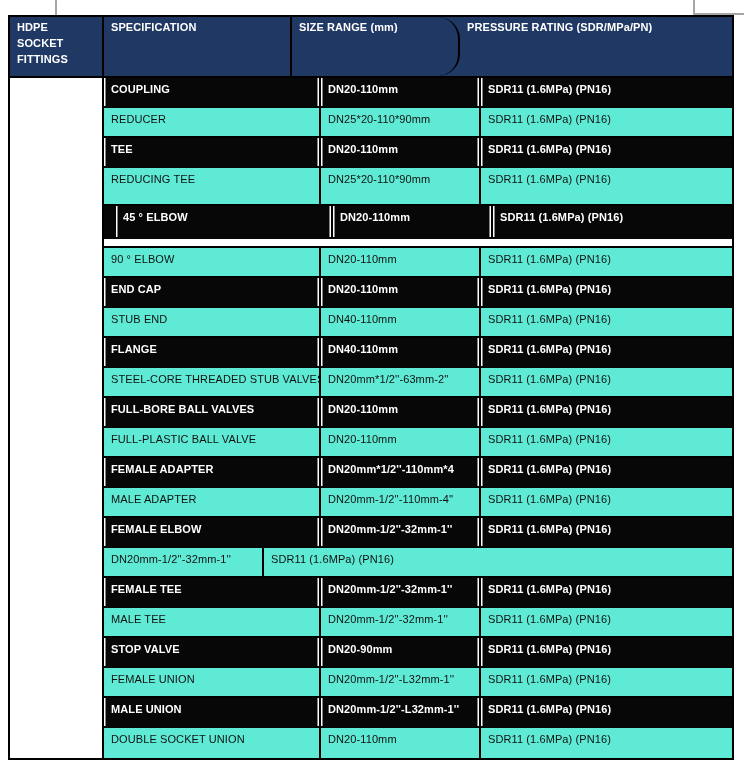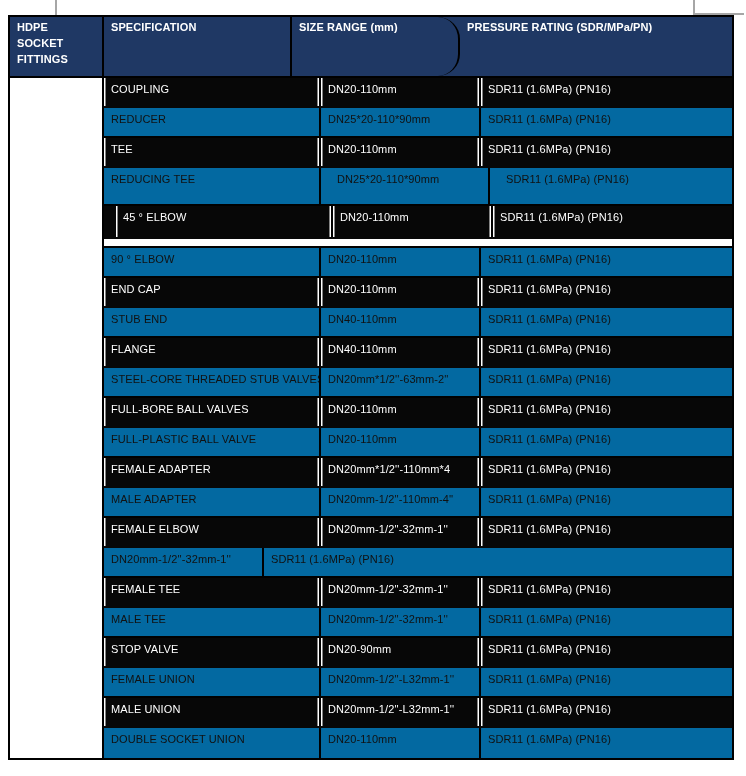--- a/index.html
+++ b/index.html
@@ -59,42 +59,43 @@
     box-sizing: border-box;
     background: #fff;
   }
   .rows { flex: 1; display: flex; flex-direction: column; }
   .tr {
     display: flex;
     border-bottom: 2px solid #000;
     box-sizing: border-box;
     min-height: 30px;
     font-size: 11px;
-    background: #0369a1;
+    background: #5eead4;
     color: #111;
   }
   .tr:last-child { border-bottom: none; }
-  .tr.tall  { min-height: 38px; gap: 9px; }
+  .tr.tall  { min-height: 38px; }
   .tr.tallm { min-height: 33px; padding-left: 12px; }
   .tr.dark {
     background: #070707;
     color: #fff;
     border-bottom-color: #070707;
   }
   .td {
     padding: 5px 5px 2px 7px;
     box-sizing: border-box;
     border-right: 2px solid #000;
     line-height: 13px;
     letter-spacing: 0.1px;
     overflow: hidden;
     white-space: nowrap;
   }
   .tr.dark .td {
     box-shadow: inset 1.5px 0 0 #fff, inset -1.5px 0 0 #fff;
+    font-weight: bold;
   }
   .td.c-spec  { width: 217px; }
   .td.c-size  { width: 160px; }
   .td.c-press { flex: 1; border-right: none; }
   .tr.dark .td.c-press { box-shadow: inset 1.5px 0 0 #fff; }
   .page-gap {
     height: 7px;
     background: #fff;
     border-bottom: 2px solid #000;
   }

